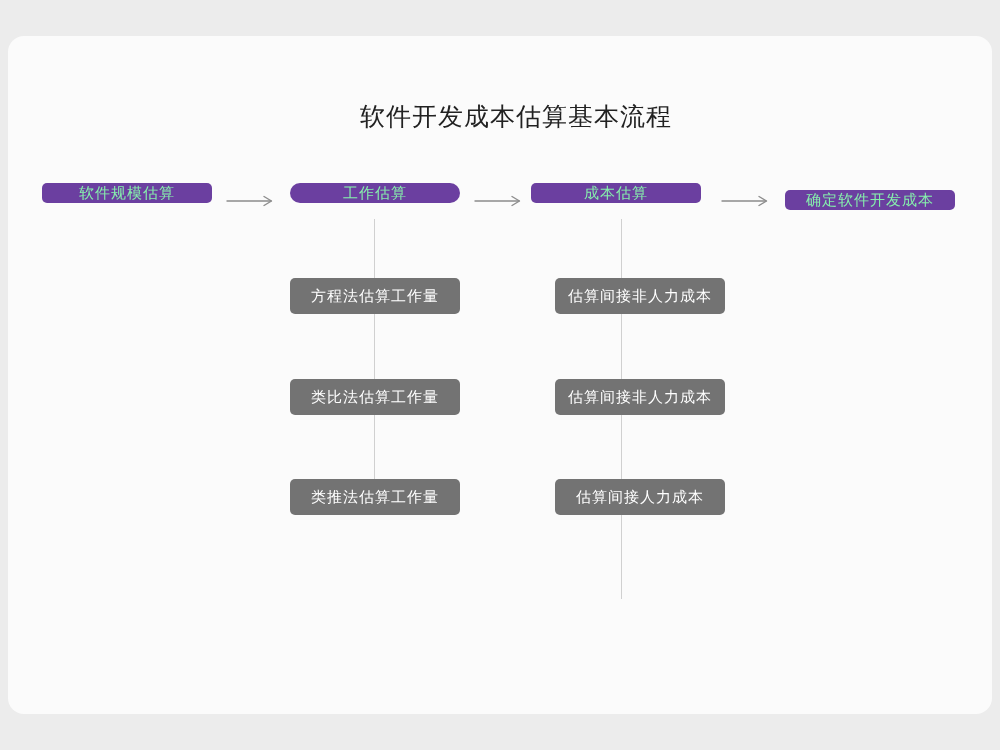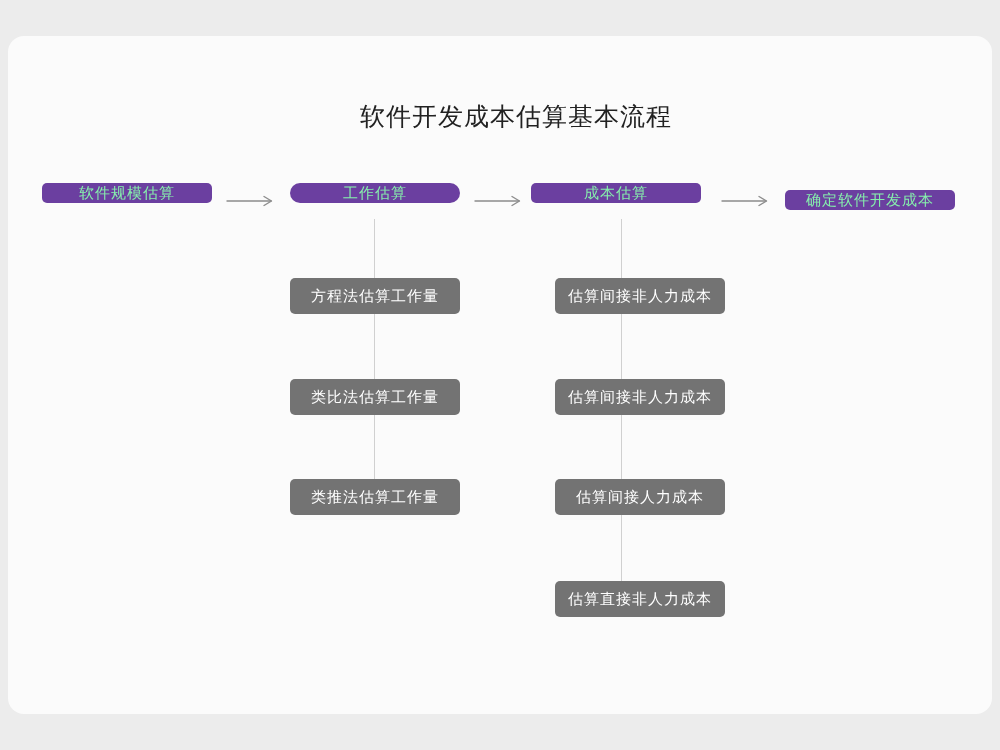--- a/index.html
+++ b/index.html
@@ -124,15 +124,14 @@
     </svg>
   </div>
 
   <div class="sub colA rowA1">方程法估算工作量</div>
   <div class="sub colA rowA2">类比法估算工作量</div>
   <div class="sub colA rowA3">类推法估算工作量</div>
 
   <div class="sub colB rowB1">估算间接非人力成本</div>
   <div class="sub colB rowB2">估算间接非人力成本</div>
   <div class="sub colB rowB3">估算间接人力成本</div>
-  <div class="sub colB rowB4">估算直接非人力成本</div>
 
 </div>
 
 </body></html>

